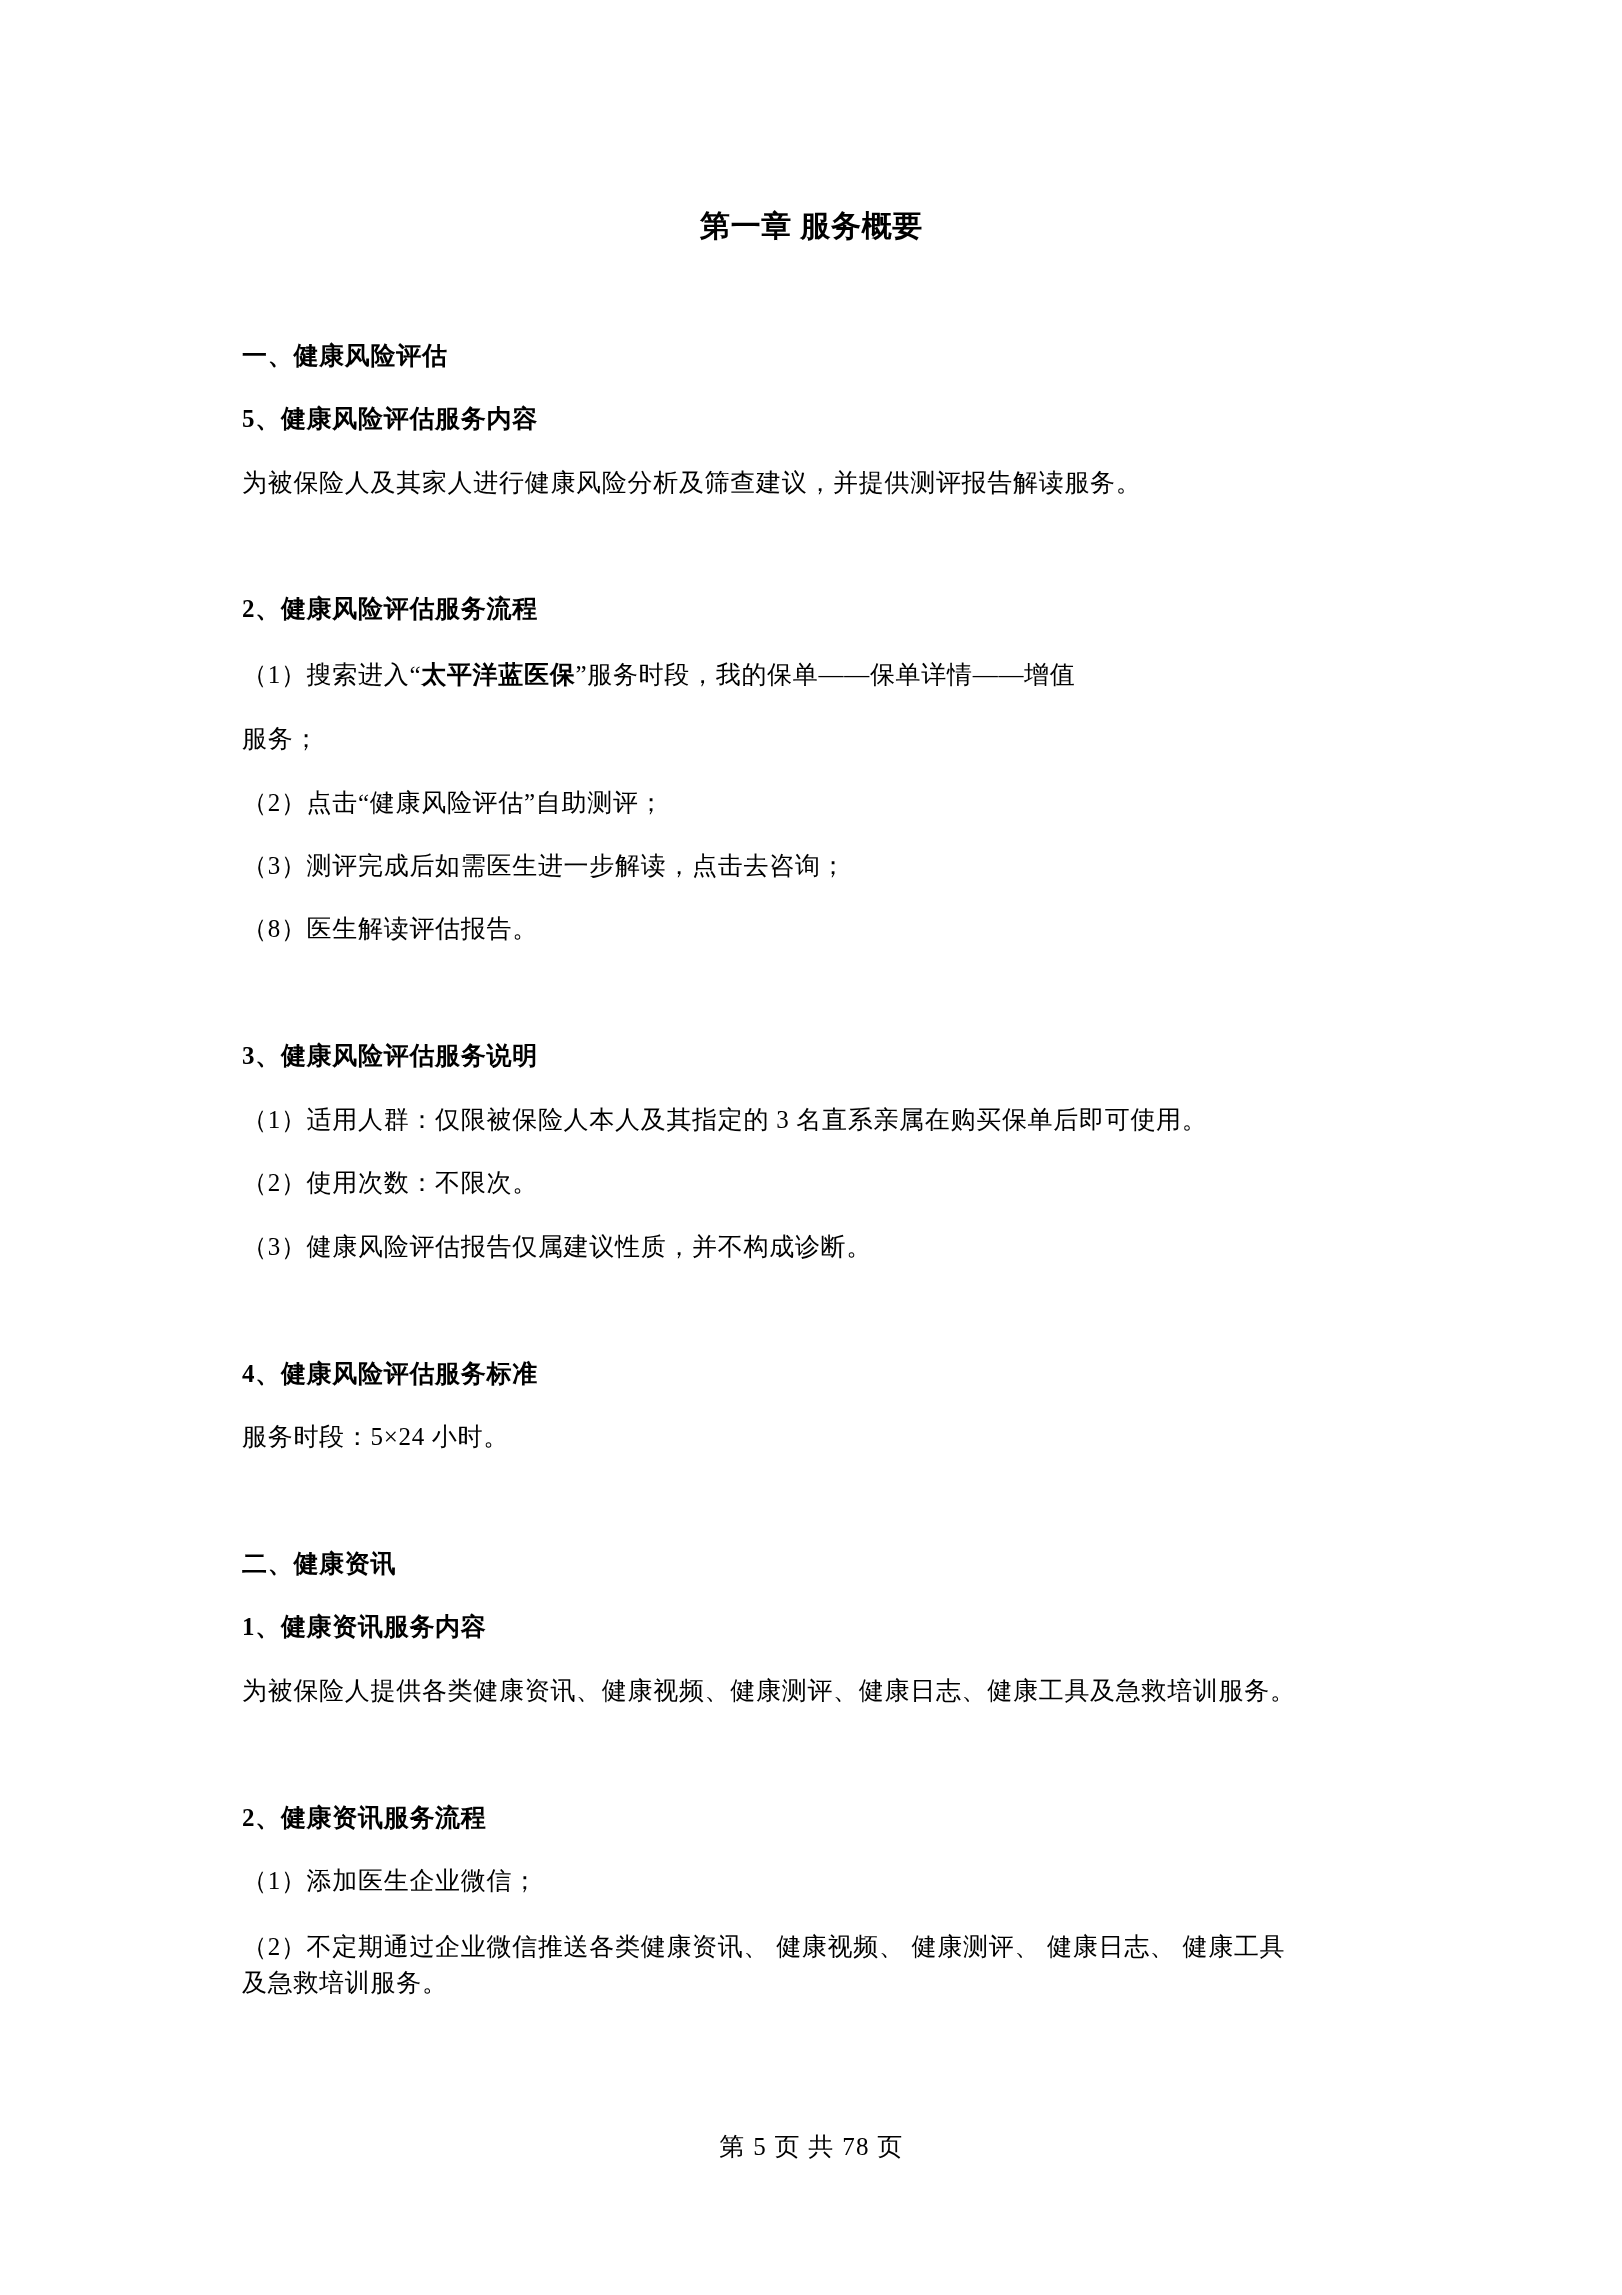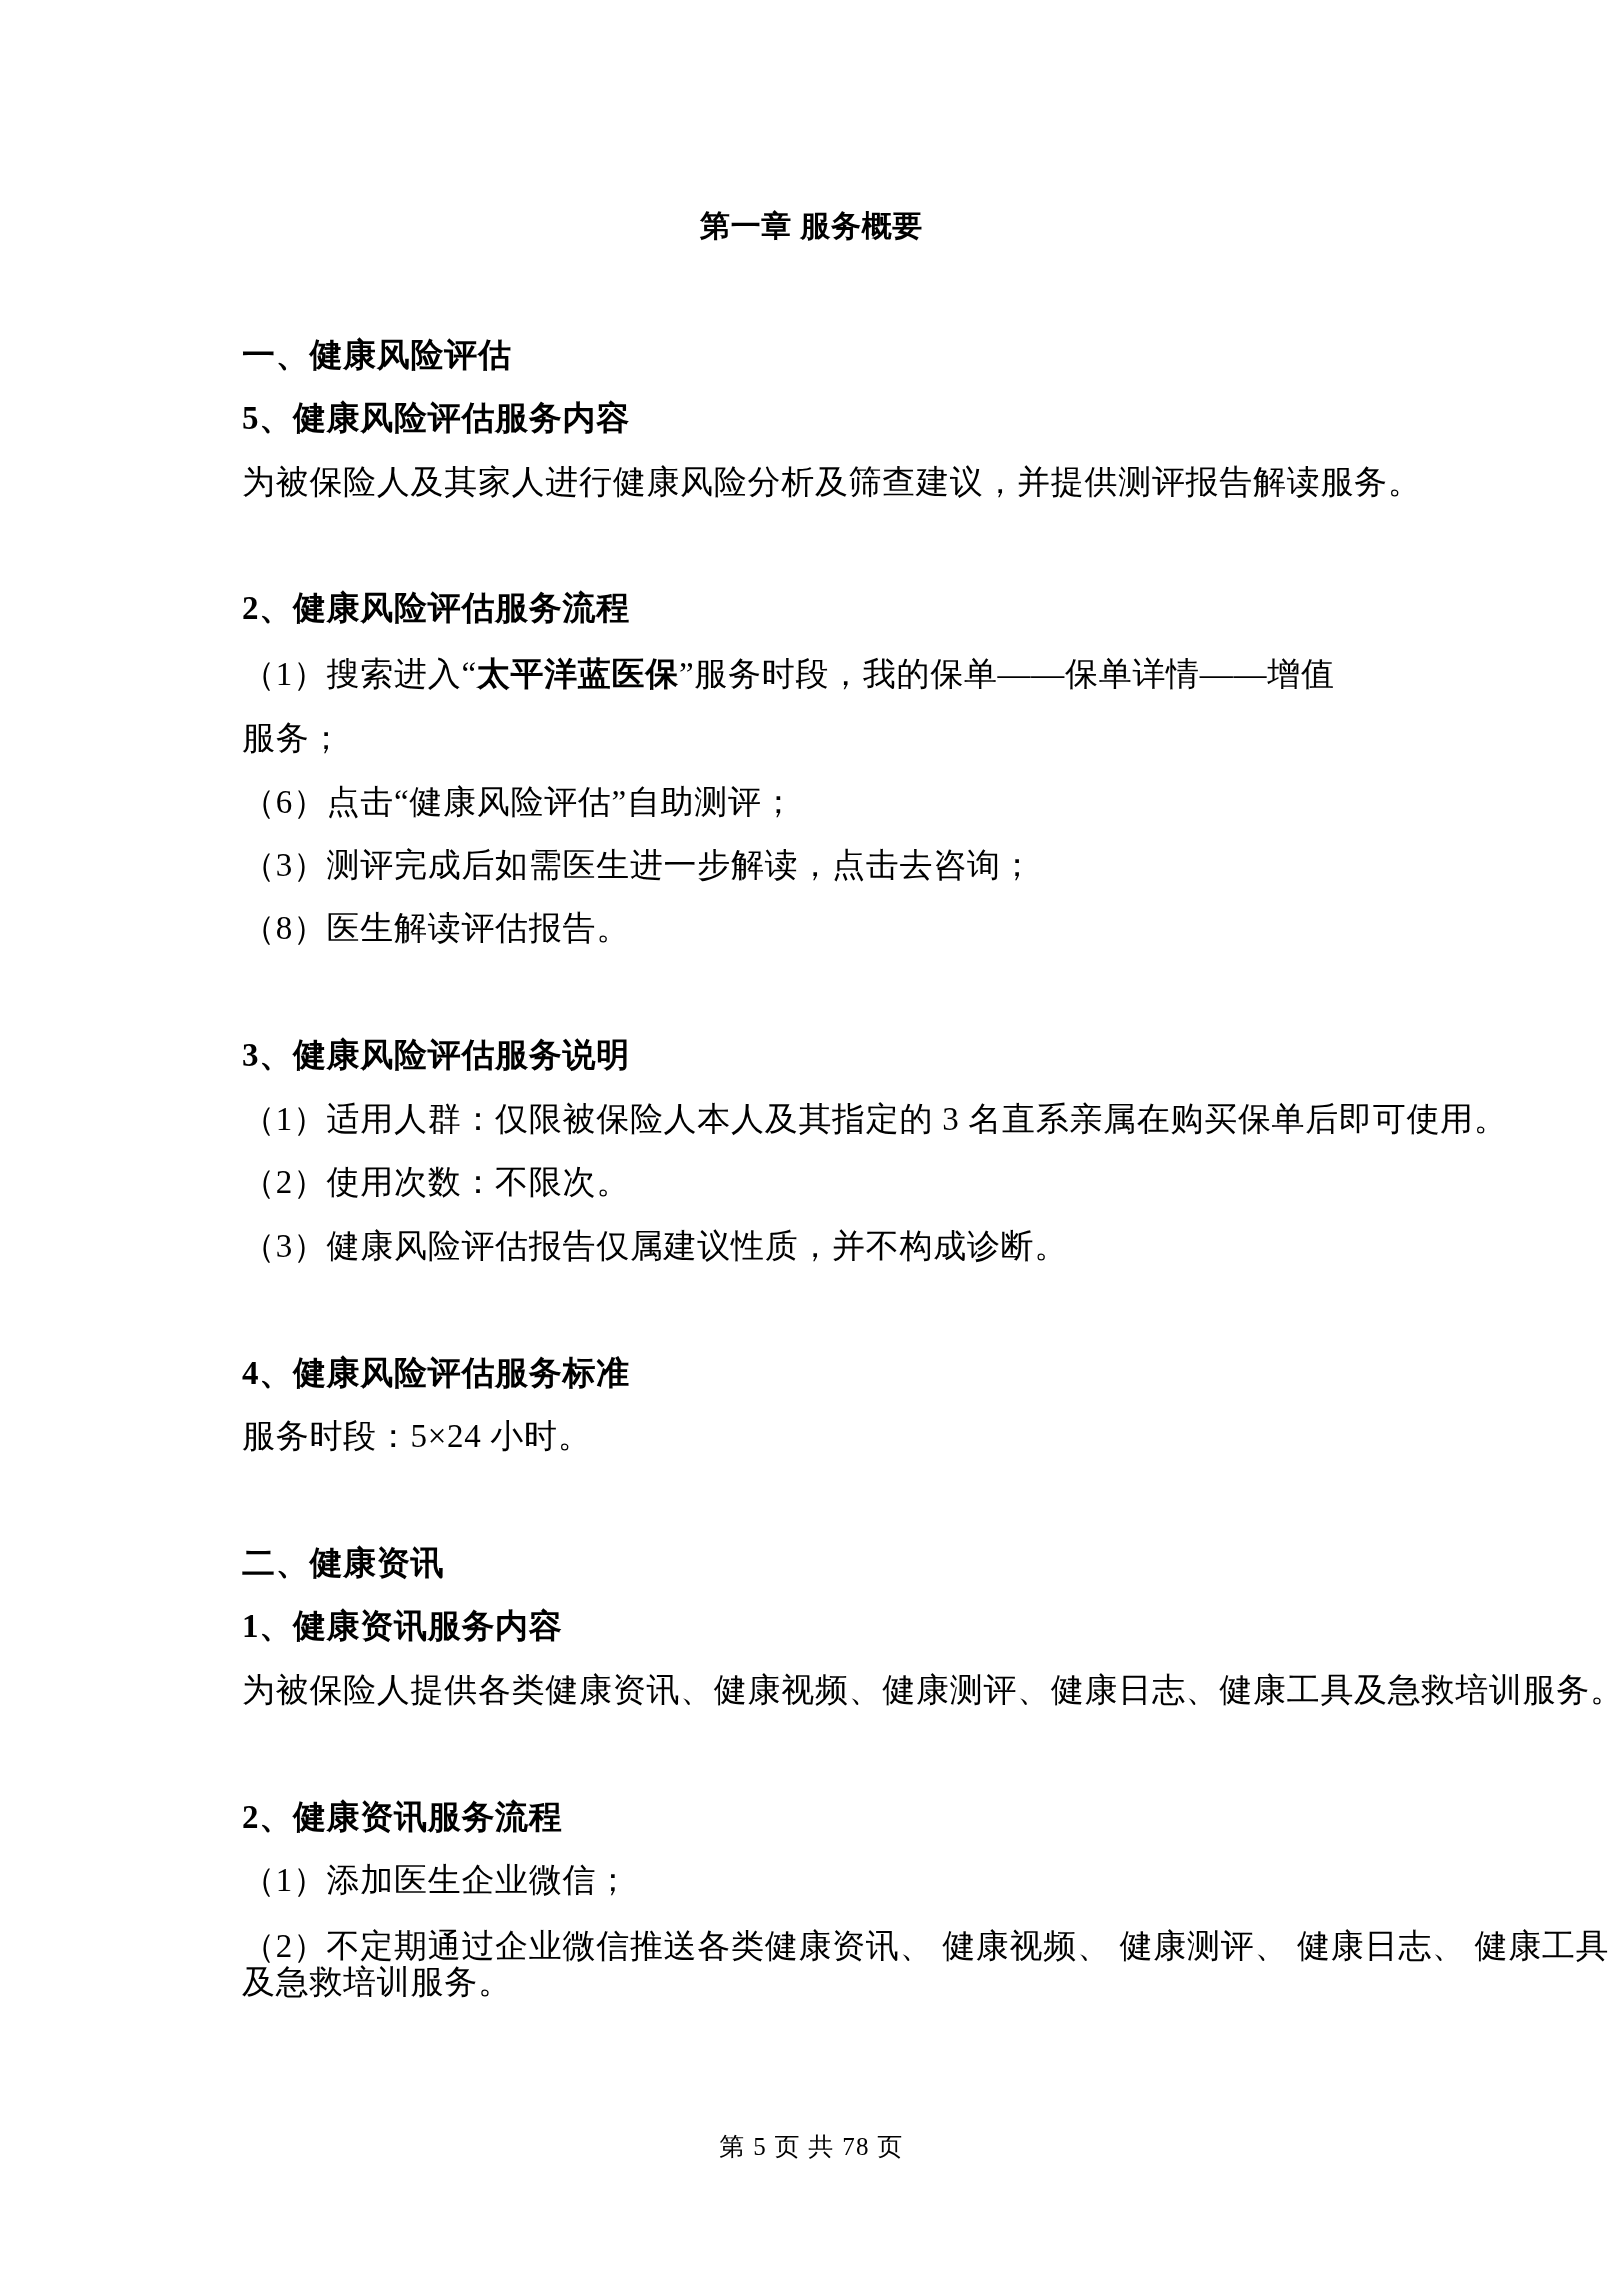--- a/index.html
+++ b/index.html
@@ -11,21 +11,21 @@
     color: #000000;
     font-family: "Liberation Serif", "DejaVu Serif", serif;
     overflow: hidden;
   }
   .line {
     position: absolute;
     left: 242px;
     right: 157px;
     height: 37px;
     line-height: 37px;
-    font-size: 33px;
+    font-size: 25px;
     letter-spacing: 0.7px;
     white-space: nowrap;
   }
   .bold { font-weight: bold; }
   .center { left: 0; right: 0; text-align: center; }
   .title { font-size: 30px; }
   .footer { font-size: 25px; height: 29px; line-height: 29px; letter-spacing: 1.3px; }
 </style>
 </head>
 <body>
@@ -39,21 +39,21 @@
   <div class="line bold" style="top:400px">5、健康风险评估服务内容</div>
 
   <div class="line" style="top:464px">为被保险人及其家人进行健康风险分析及筛查建议，并提供测评报告解读服务。</div>
 
   <div class="line bold" style="top:590px">2、健康风险评估服务流程</div>
 
   <div class="line" style="top:656px"><span>（1）搜索进入“</span><span class="bold">太平洋蓝医保</span><span>”服务时段，我的保单——保单详情——增值</span></div>
 
   <div class="line" style="top:720px">服务；</div>
 
-  <div class="line" style="top:784px">（6）点击“健康风险评估”自助测评；</div>
+  <div class="line" style="top:784px">（2）点击“健康风险评估”自助测评；</div>
 
   <div class="line" style="top:847px">（3）测评完成后如需医生进一步解读，点击去咨询；</div>
 
   <div class="line" style="top:910px">（8）医生解读评估报告。</div>
 
   <div class="line bold" style="top:1037px">3、健康风险评估服务说明</div>
 
   <div class="line" style="top:1101px">（1）适用人群：仅限被保险人本人及其指定的 3 名直系亲属在购买保单后即可使用。</div>
 
   <div class="line" style="top:1164px">（2）使用次数：不限次。</div>

